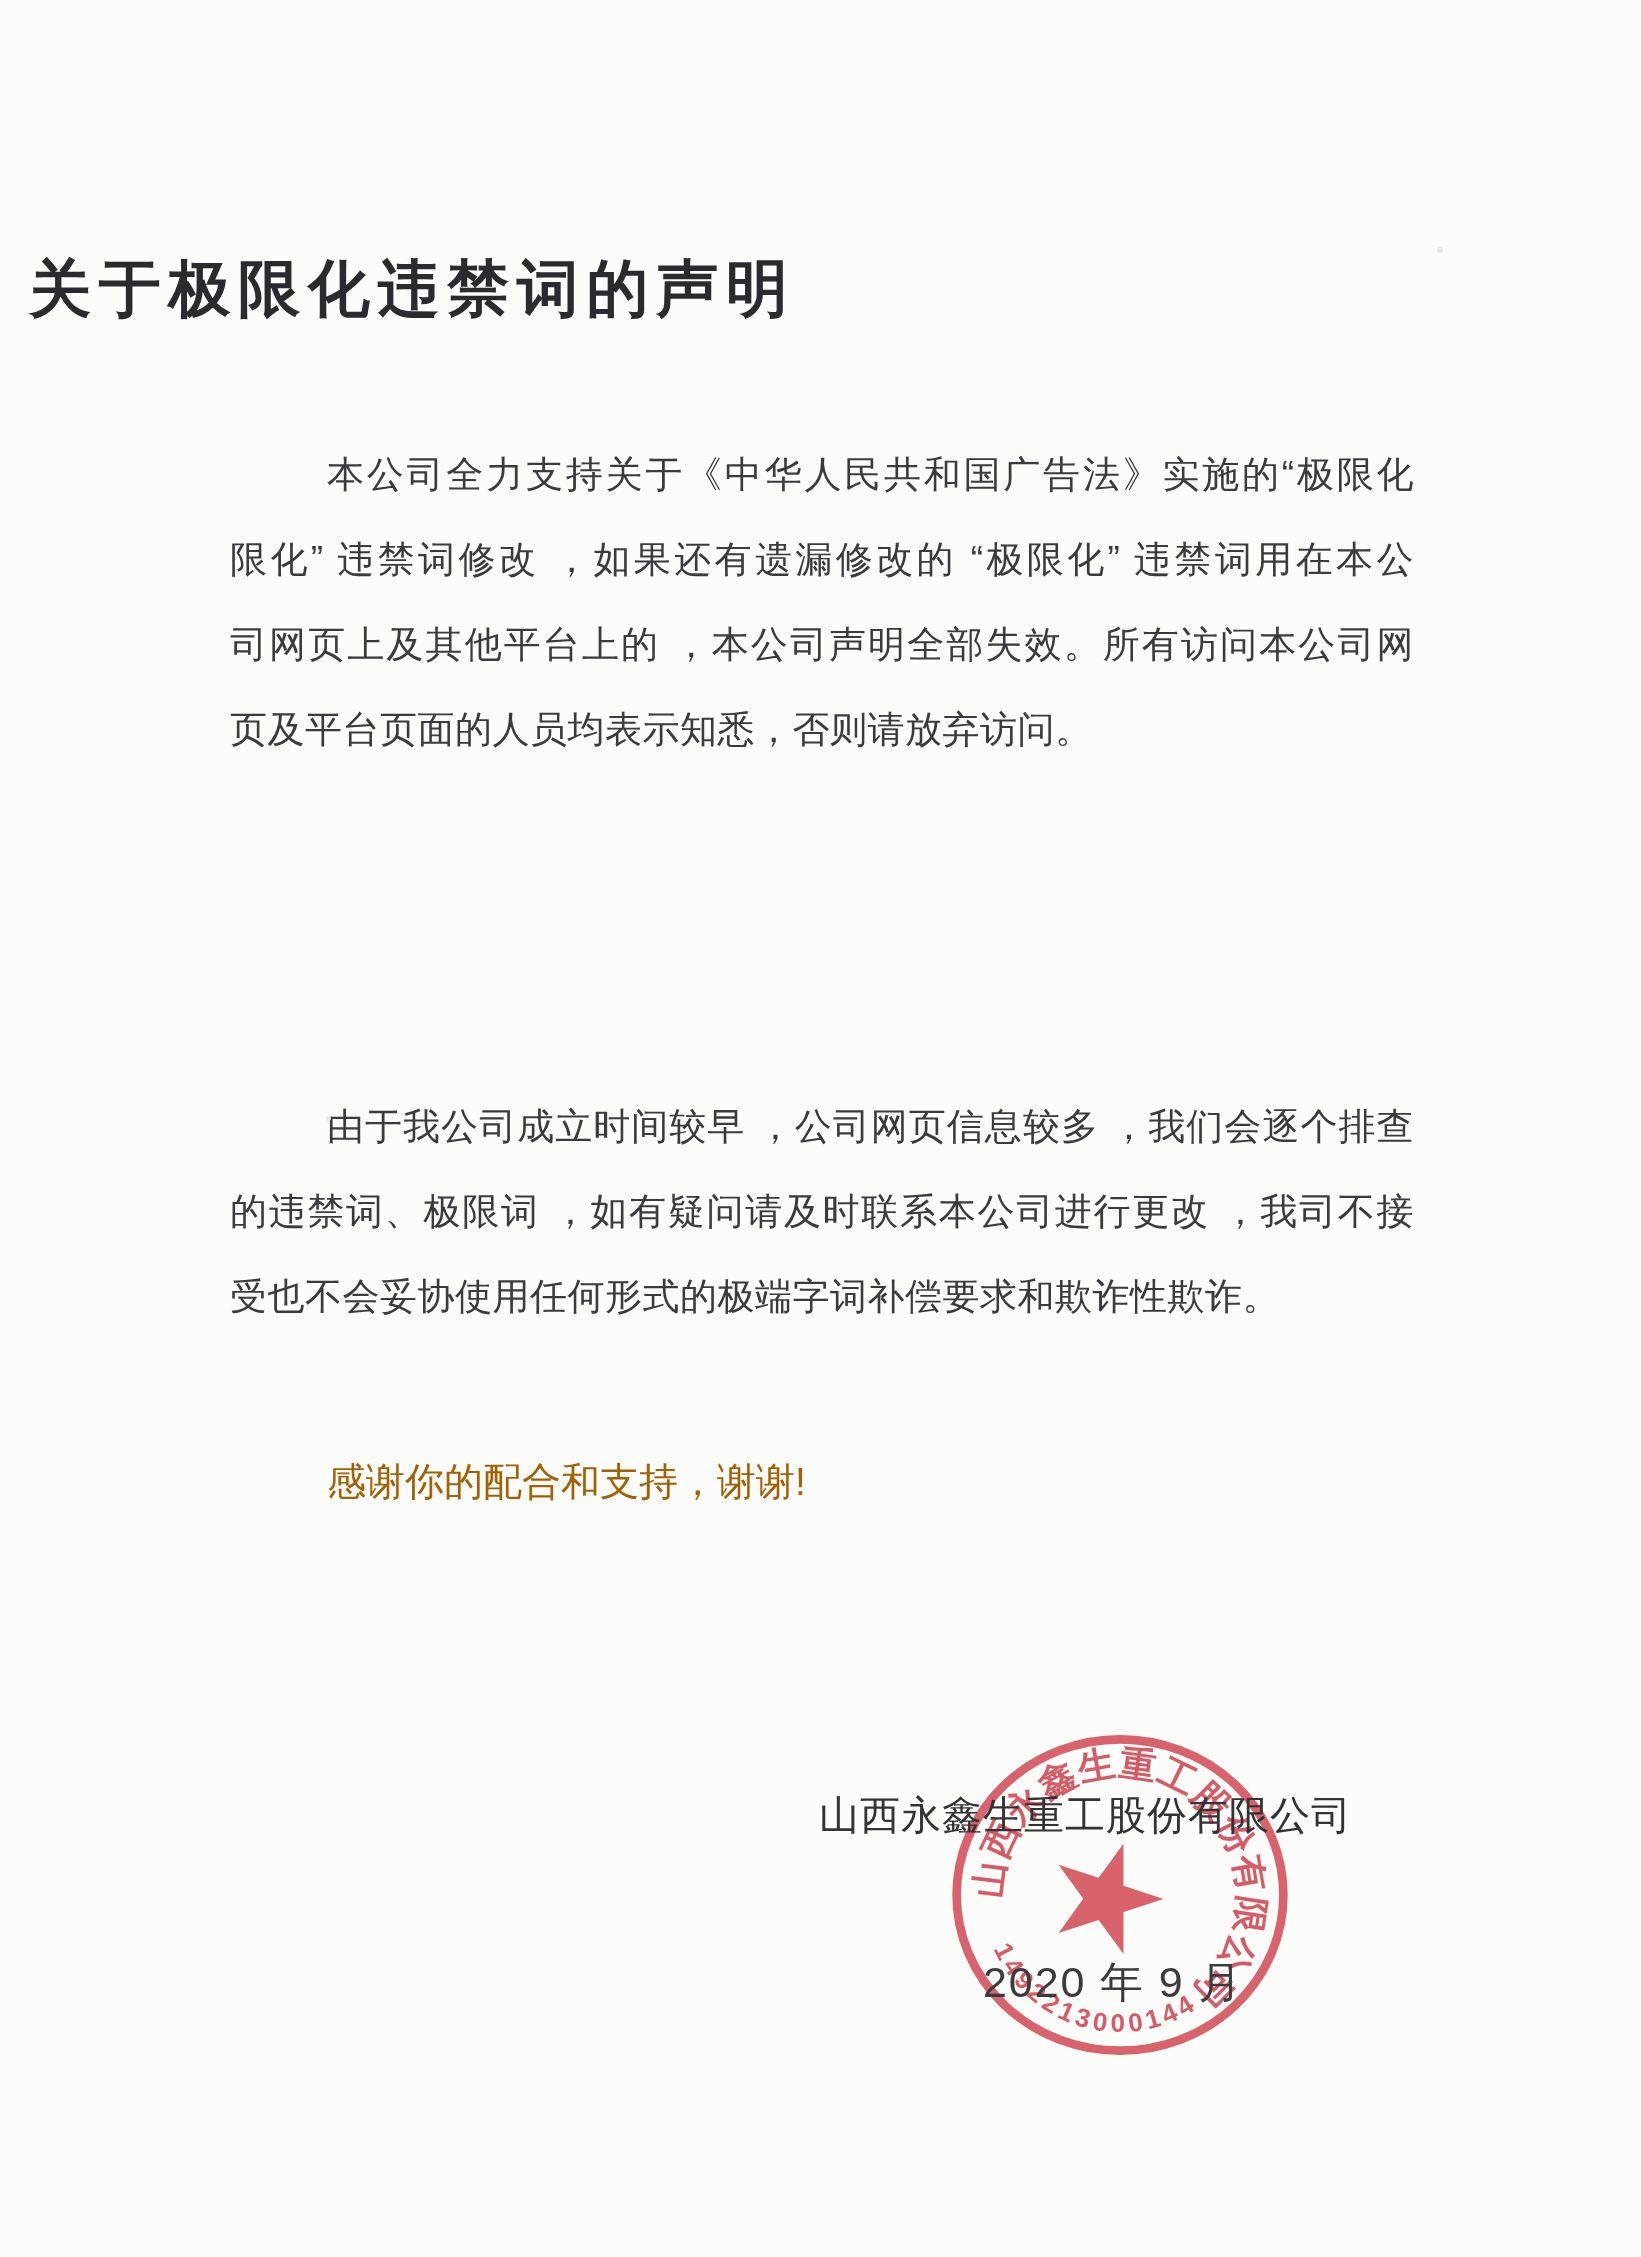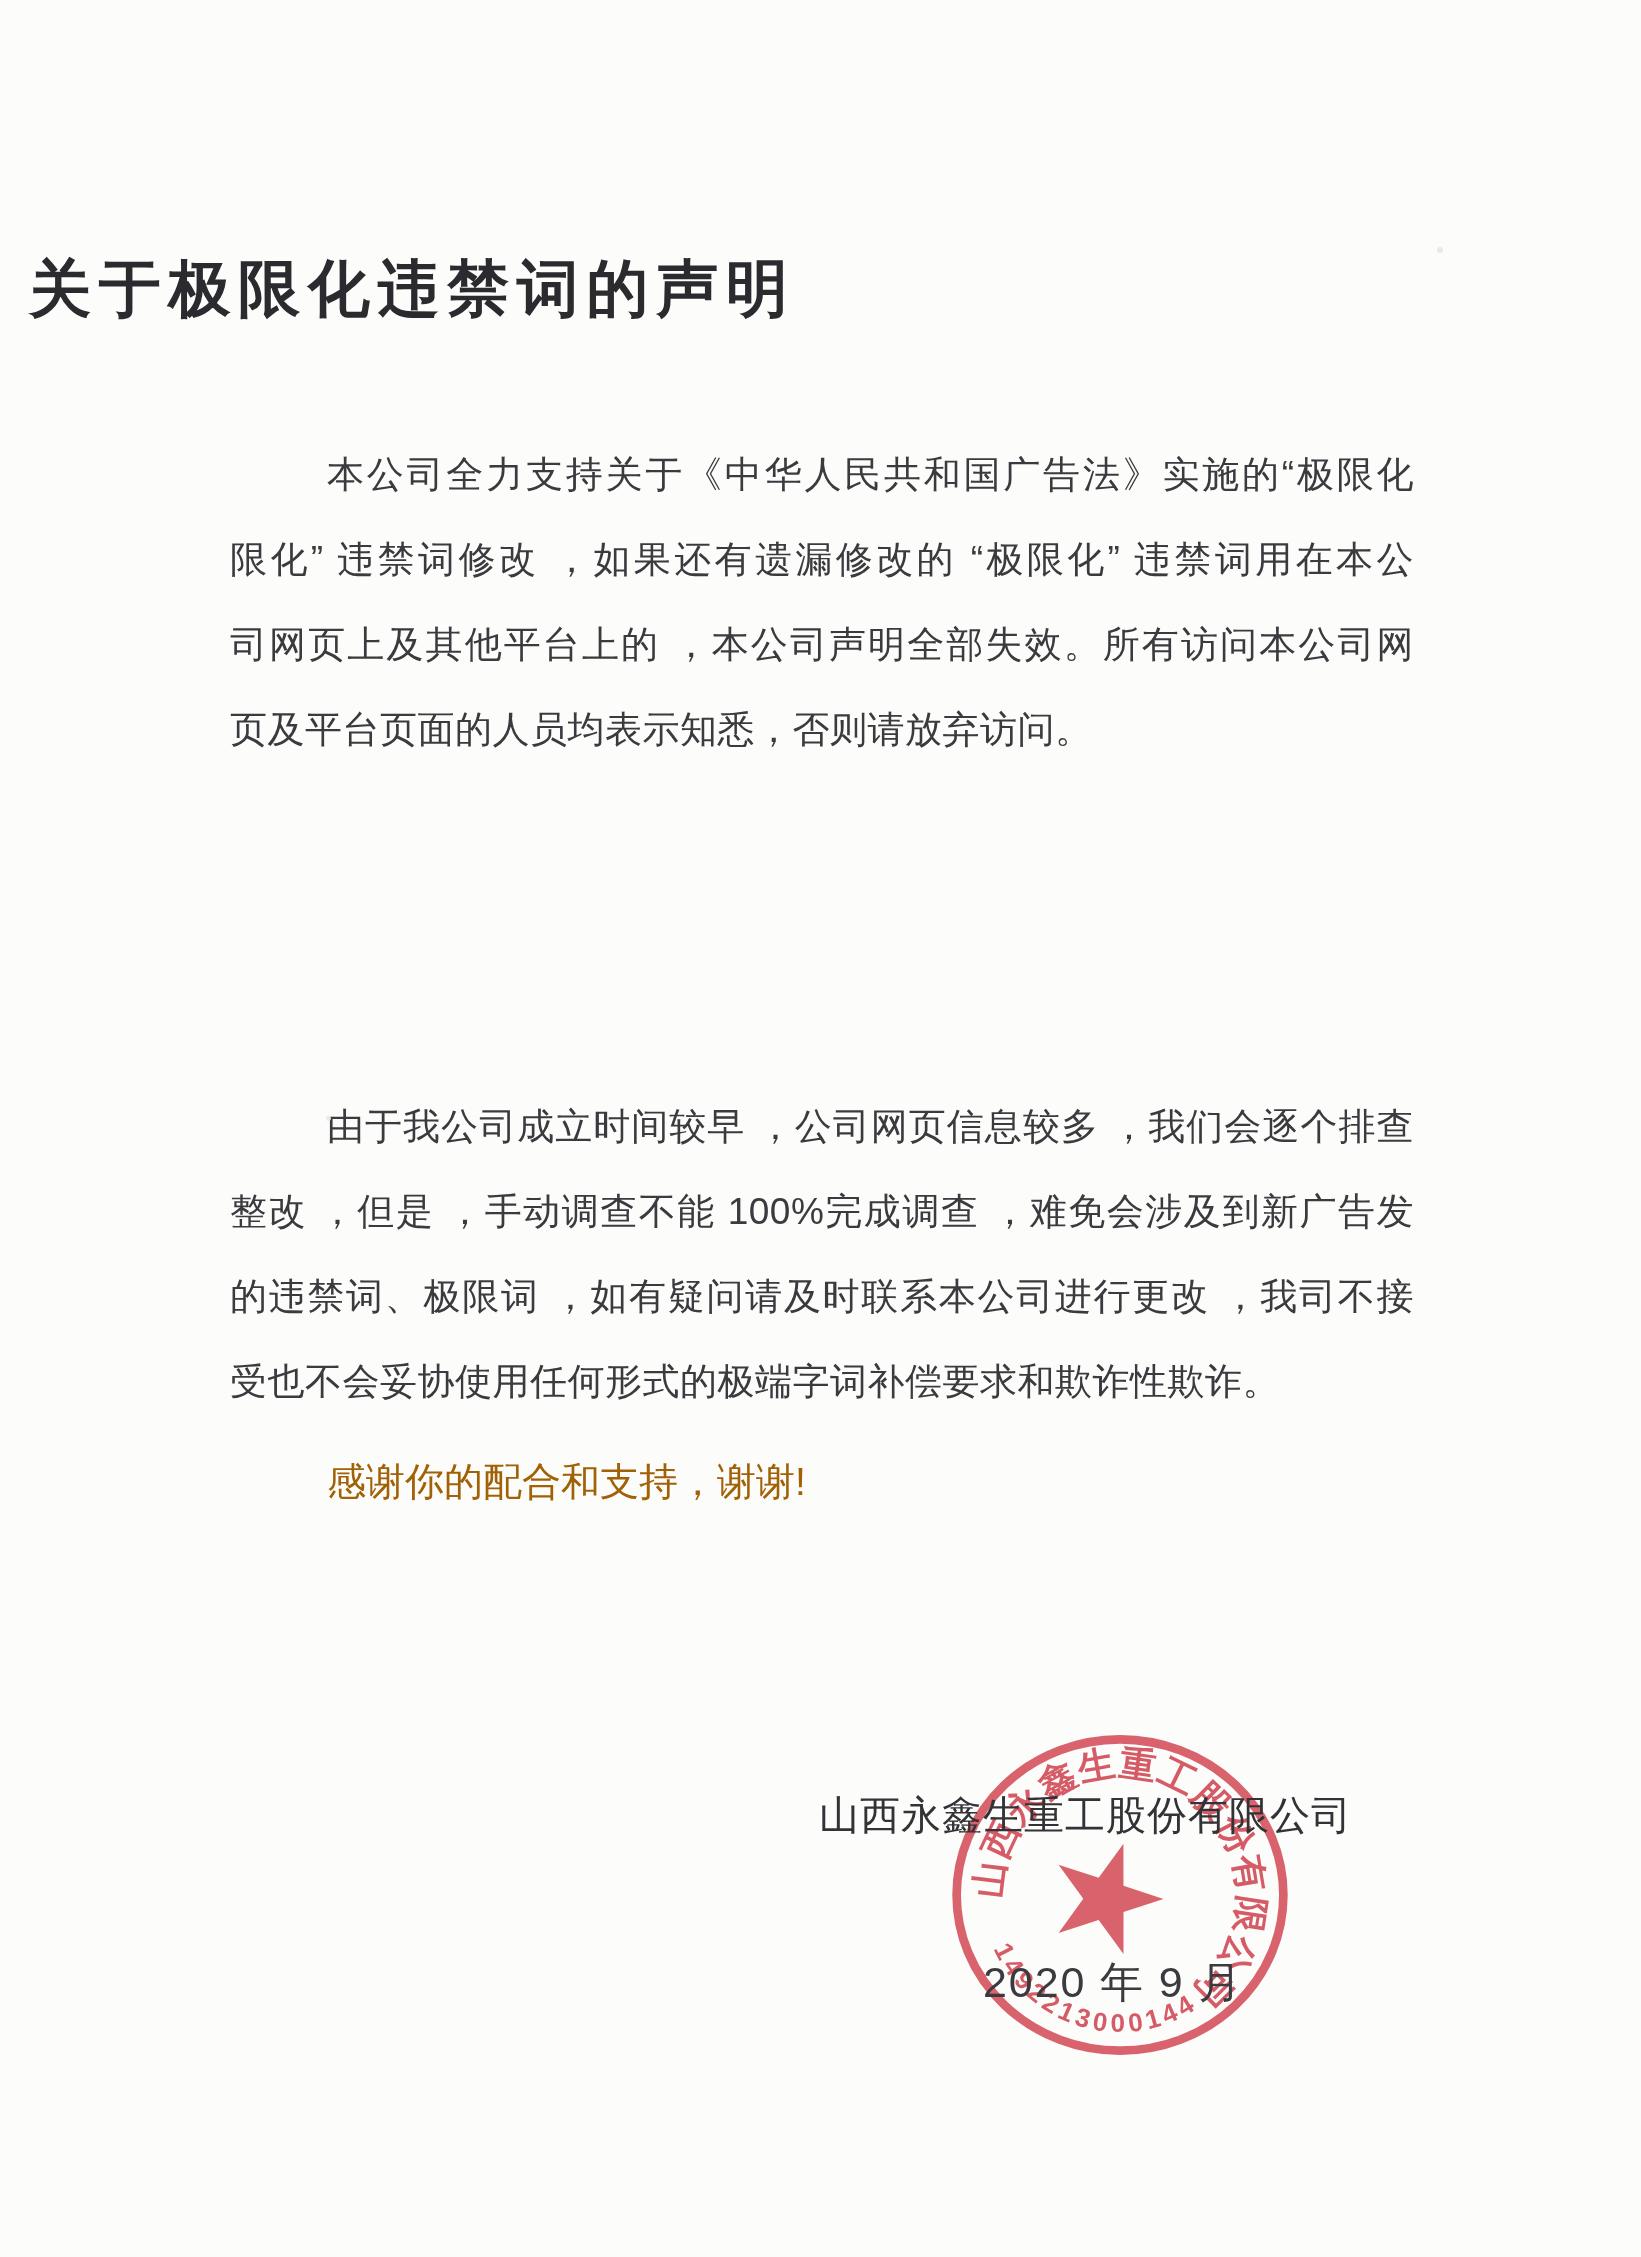--- a/index.html
+++ b/index.html
@@ -48,21 +48,20 @@
   <h1 class="title">关于极限化违禁词的声明</h1>
 
   <div class="para para-1" id="para-0">
       <div class="line first">本公司全力支持关于《中华人民共和国广告法》实施的“极限化</div>
       <div class="line">限化” 违禁词修改 ，如果还有遗漏修改的 “极限化” 违禁词用在本公</div>
       <div class="line">司网页上及其他平台上的 ，本公司声明全部失效。所有访问本公司网</div>
       <div class="line last">页及平台页面的人员均表示知悉，否则请放弃访问。</div>
     </div>
   <div class="para para-2" id="para-1">
       <div class="line first">由于我公司成立时间较早 ，公司网页信息较多 ，我们会逐个排查</div>
-      <div class="line">整改 ，但是 ，手动调查不能 100%完成调查 ，难免会涉及到新广告发</div>
       <div class="line">的违禁词、极限词 ，如有疑问请及时联系本公司进行更改 ，我司不接</div>
       <div class="line last">受也不会妥协使用任何形式的极端字词补偿要求和欺诈性欺诈。</div>
     </div>
 
   <div class="closing">感谢你的配合和支持，谢谢!</div>
 
   <div class="company">山西永鑫生重工股份有限公司</div>
   <div class="date">2020 年 9 月</div>
 
   <svg class="stamp" width="348" height="348" viewBox="-180 -180 360 360">

